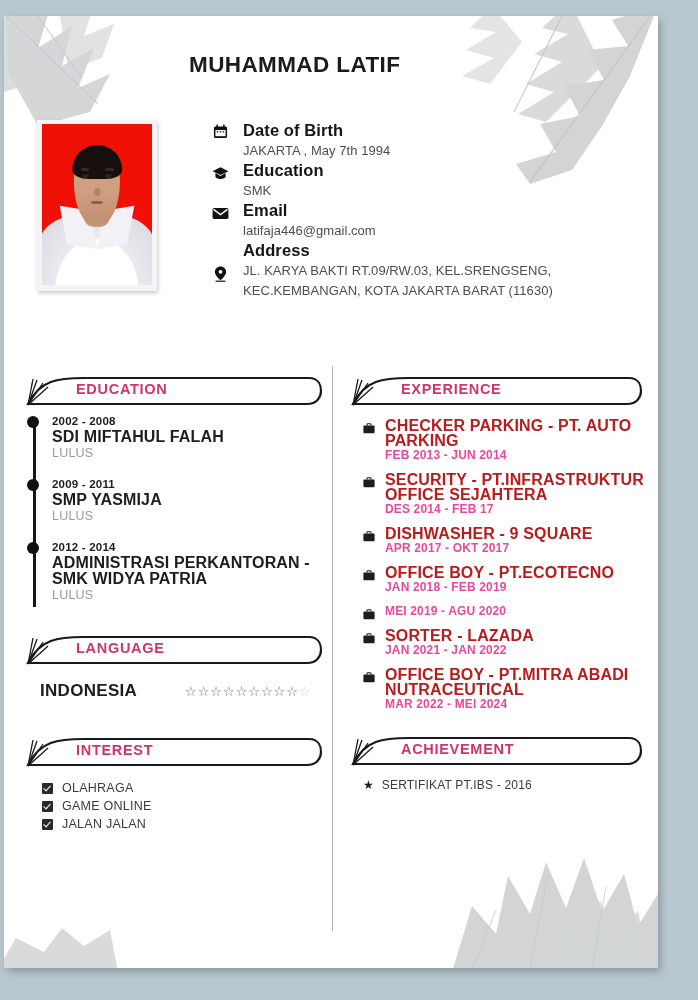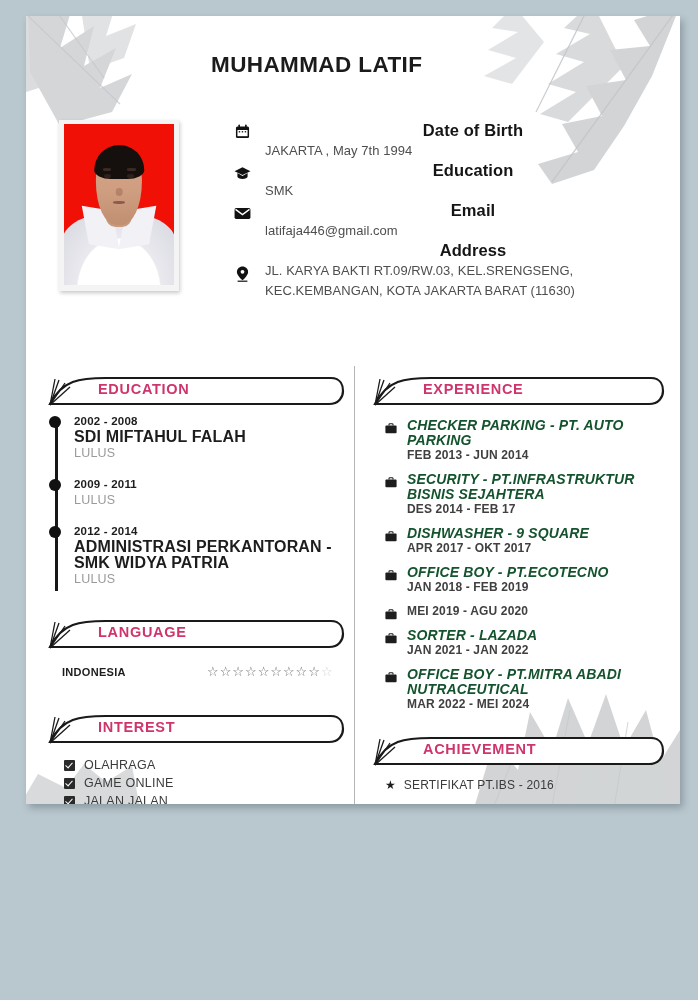--- a/index.html
+++ b/index.html
@@ -9,24 +9,24 @@
   }
   body {
     width: 698px;
     height: 1000px;
     font-family: "Liberation Sans", sans-serif;
     overflow: hidden;
   }
 
   .page {
     position: absolute;
-    left: 26px;
+    left: 4px;
     top: 16px;
     width: 654px;
-    height: 788px;
+    height: 952px;
     background: #ffffff;
     box-shadow: 3px 4px 7px rgba(40,55,65,0.30);
     overflow: hidden;
   }
 
   
   .leaves { position: absolute; inset: 0; pointer-events: none; }
   .leaves svg { position: absolute; }
   .leaf-tl { left: -6px; top: -8px; }
   .leaf-tr { right: -4px; top: -10px; }
@@ -125,21 +125,21 @@
   
   .contact { position: absolute; left: 205px; top: 104px; width: 450px; }
   .c-row { position: relative; padding-left: 34px; }
   .c-icon {
     position: absolute; left: 0; width: 22px;
     display: flex; align-items: center; justify-content: center;
     color: #111;
   }
   .c-label {
     font-size: 16.5px; font-weight: bold; color: #151515;
-    line-height: 21px; letter-spacing: 0.1px; text-align: center;
+    line-height: 21px; letter-spacing: 0.1px;
   }
   .c-val {
     font-size: 13px; color: #4e4e4e; line-height: 19px;
     letter-spacing: 0.05px;
   }
   .c-val.addr { line-height: 19.5px; }
 
   
   .divider {
     position: absolute; left: 328px; top: 350px;
@@ -182,21 +182,21 @@
     font-size: 12.5px; color: #9a9a9a; letter-spacing: 0.2px;
     line-height: 16px;
   }
 
   
   .lang-row {
     display: flex; align-items: center;
     margin-top: 14px; padding-left: 16px;
   }
   .lang-name {
-    font-size: 11px; font-weight: bold; color: #1d1d1d;
+    font-size: 17px; font-weight: bold; color: #1d1d1d;
     letter-spacing: 0.3px; width: 145px;
   }
   .stars { display: flex; gap: 1px; }
   .star { font-size: 13px; line-height: 13px; color: #6e6e6e; }
   .star.faded { color: #d3d3d3; }
 
   
   .interest-list { margin-top: 12px; padding-left: 18px; }
   .int-item { display: flex; align-items: center; margin-bottom: 4px; }
   .checkbox {
@@ -212,25 +212,25 @@
   }
   .int-label {
     font-size: 12.5px; color: #3b3b3b; letter-spacing: 0.25px;
   }
 
   
   .exp-list { margin-top: 10px; padding-left: 14px; }
   .exp-item { position: relative; padding-left: 22px; margin-bottom: 9px; }
   .exp-bc { position: absolute; left: 0; top: 2px; }
   .exp-title {
-    font-size: 14px; font-weight: bold; color: #14532d;
-    letter-spacing: 0.15px; line-height: 15px; font-style: italic;
+    font-size: 16px; font-weight: bold; color: #b91c1c;
+    letter-spacing: 0.15px; line-height: 15px;
   }
   .exp-dates {
-    font-size: 12px; font-weight: bold; color: #404040;
+    font-size: 12px; font-weight: bold; color: #ec4899;
     letter-spacing: 0.15px; line-height: 15px;
   }
 
   
   .ach-list { margin-top: 10px; padding-left: 14px; }
   .ach-item { display: flex; align-items: center; }
   .ach-star { font-size: 12px; color: #1d1d1d; margin-right: 8px; }
   .ach-text {
     font-size: 12px; color: #3a3a3a; letter-spacing: 0.2px;
   }
@@ -379,20 +379,21 @@
       <div class="edu-item">
         <span class="edu-dot"></span>
         <div class="edu-year">2002 - 2008</div>
         <div class="edu-school">SDI MIFTAHUL FALAH</div>
         <div class="edu-status">LULUS</div>
       </div>
 
       <div class="edu-item">
         <span class="edu-dot"></span>
         <div class="edu-year">2009 - 2011</div>
+        <div class="edu-school">SMP YASMIJA</div>
         <div class="edu-status">LULUS</div>
       </div>
 
       <div class="edu-item">
         <span class="edu-dot"></span>
         <div class="edu-year">2012 - 2014</div>
         <div class="edu-school">ADMINISTRASI PERKANTORAN  -</div>
         <div class="edu-school">SMK WIDYA PATRIA</div>
         <div class="edu-status">LULUS</div>
       </div>
@@ -487,21 +488,21 @@
       </div>
 
       <div class="exp-item">
         <span class="exp-bc">
           <svg width="12" height="11" viewBox="0 0 12 11">
               <rect x="0.4" y="2.6" width="11.2" height="7.6" rx="1" fill="#1d1d1d"></rect>
               <path d="M4 2.6 V1.6 C4 1.1 4.4 0.8 4.9 0.8 h2.2 c0.5 0 0.9 0.3 0.9 0.8 v1" stroke="#1d1d1d" stroke-width="1.1" fill="none"></path>
             </svg>
         </span>
         <div class="exp-title">SECURITY  - PT.INFRASTRUKTUR</div>
-        <div class="exp-title">BISNIS SEJAHTERA</div>
+        <div class="exp-title">OFFICE SEJAHTERA</div>
         <div class="exp-dates">DES 2014 - FEB 17</div>
       </div>
 
       <div class="exp-item">
         <span class="exp-bc">
           <svg width="12" height="11" viewBox="0 0 12 11">
               <rect x="0.4" y="2.6" width="11.2" height="7.6" rx="1" fill="#1d1d1d"></rect>
               <path d="M4 2.6 V1.6 C4 1.1 4.4 0.8 4.9 0.8 h2.2 c0.5 0 0.9 0.3 0.9 0.8 v1" stroke="#1d1d1d" stroke-width="1.1" fill="none"></path>
             </svg>
         </span>

